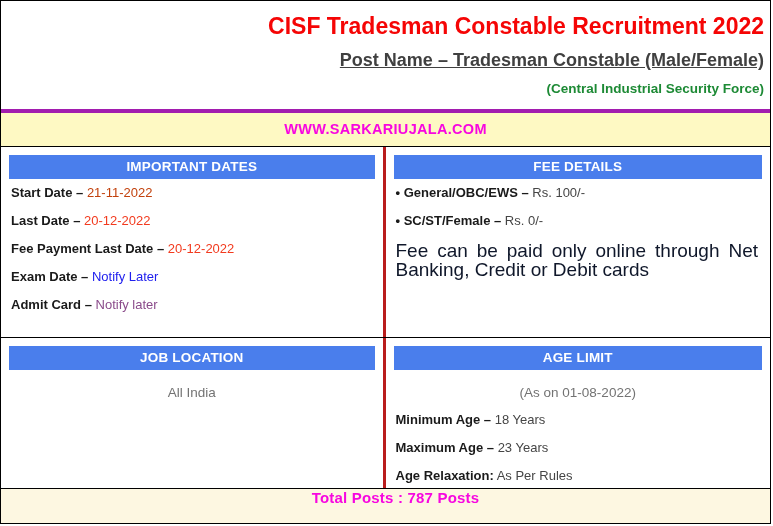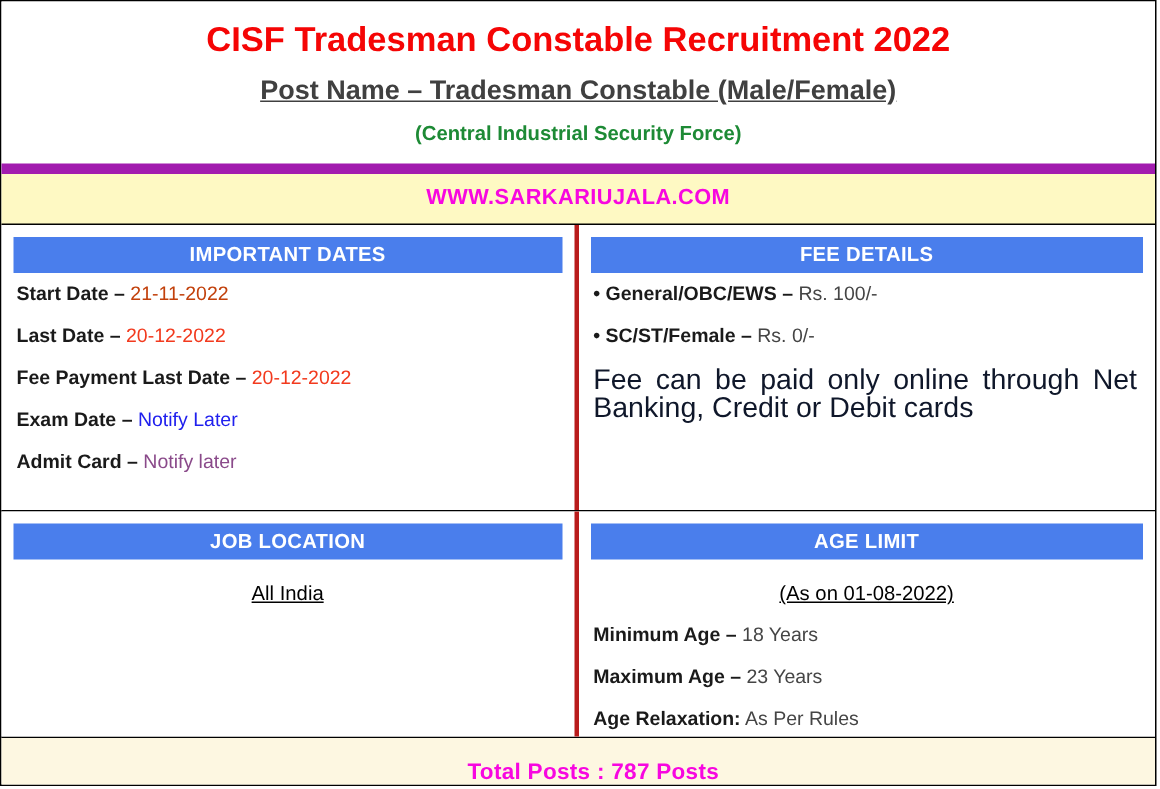--- a/index.html
+++ b/index.html
@@ -19,23 +19,23 @@
     height: 524px;
     border: 1px solid #000000;
     box-sizing: border-box;
     display: flex;
     flex-direction: column;
     background: #ffffff;
   }
 
   
   .header-block {
-    border-bottom: 7px solid #a21caf;
+    border-bottom: 4px solid #a21caf;
     padding: 8px 6px 10px 6px;
-    text-align: center;
+    text-align: right;
     background: #ffffff;
   }
   .main-title {
     color: #f50505;
     font-size: 23px;
     font-weight: bold;
     line-height: 30px;
     letter-spacing: 0px;
     margin: 2px 0 8px 0;
   }
@@ -133,32 +133,31 @@
     line-height: 19px;
     color: #0f172a;
     text-align: justify;
     margin: 2px 0 0 0;
     padding-right: 2px;
   }
 
   .center-text {
     text-align: center;
     font-size: 13.5px;
-    color: #000000;
+    color: #737373;
     line-height: 18px;
     margin: 8px 0 10px 0;
-    text-decoration: underline;
   }
 
   
   .footer-bar {
     flex: 1 1 auto;
     background: #fdf7e1;
     display: flex;
-    align-items: flex-end;
+    align-items: flex-start;
     justify-content: center;
     padding-left: 20px;
   }
   .footer-text {
     color: #f707e0;
     font-size: 15px;
     font-weight: bold;
     letter-spacing: 0.2px;
   }
 </style>

